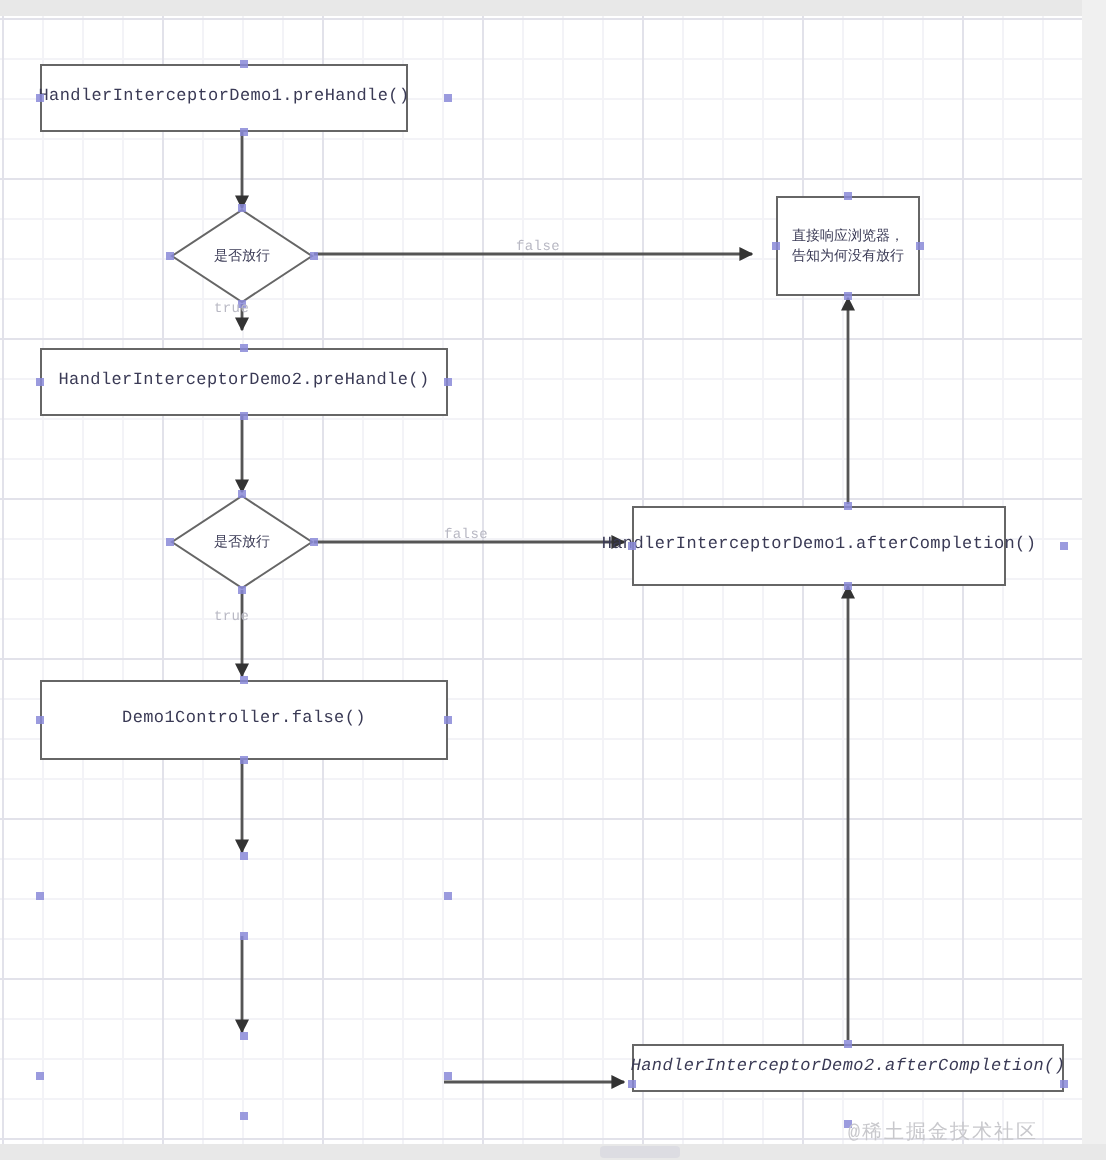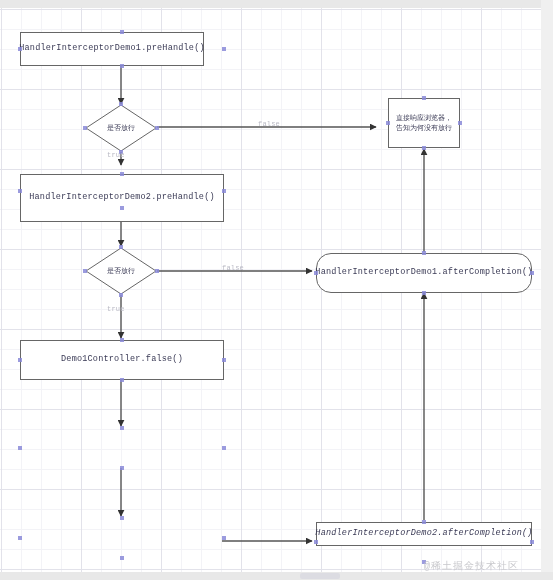--- a/index.html
+++ b/index.html
@@ -214,21 +214,21 @@
       <div class="dlabel">是否放行</div>
     </div>
     <div class="handle" style="left:119px; top:94px;"></div>
     <div class="handle" style="left:119px; top:142px;"></div>
     <div class="handle" style="left:83px; top:118px;"></div>
     <div class="handle" style="left:155px; top:118px;"></div>
 
     <div class="edge-label" style="left:258px; top:112px;">false</div>
     <div class="edge-label" style="left:107px; top:143px;">true</div>
 
-    <div class="node" style="left:20px; top:166px; width:204px; height:48px;">
+    <div class="node" style="left:20px; top:166px; width:204px; height:34px;">
       <span>HandlerInterceptorDemo2.preHandle()</span>
     </div>
     <div class="handle" style="left:120px; top:164px;"></div>
     <div class="handle" style="left:120px; top:198px;"></div>
     <div class="handle" style="left:18px; top:181px;"></div>
     <div class="handle" style="left:222px; top:181px;"></div>
 
     <div class="decision" style="left:85px; top:239px;">
       <svg class="dshape" viewBox="0 0 72 48" xmlns="http://www.w3.org/2000/svg">
         <polygon points="36,1 71,24 36,47 1,24" fill="#ffffff" stroke="#666666" stroke-width="1"></polygon>
@@ -262,21 +262,21 @@
     <div class="handle" style="left:222px; top:528px;"></div>
 
     <div class="node cn" style="left:388px; top:90px; width:72px; height:50px; padding:14px 5px;">
       <span>直接响应浏览器，告知为何没有放行</span>
     </div>
     <div class="handle" style="left:422px; top:88px;"></div>
     <div class="handle" style="left:422px; top:138px;"></div>
     <div class="handle" style="left:386px; top:113px;"></div>
     <div class="handle" style="left:458px; top:113px;"></div>
 
-    <div class="node" style="left:316px; top:245px; width:216px; height:40px;border-radius:15px;">
+    <div class="node" style="left:316px; top:245px; width:187px; height:40px;">
       <span>HandlerInterceptorDemo1.afterCompletion()</span>
     </div>
     <div class="handle" style="left:422px; top:243px;"></div>
     <div class="handle" style="left:422px; top:283px;"></div>
     <div class="handle" style="left:314px; top:263px;"></div>
     <div class="handle" style="left:530px; top:263px;"></div>
 
     <div class="node" style="left:316px; top:514px; width:216px; height:24px;font-style:italic;">
       <span>HandlerInterceptorDemo2.afterCompletion()</span>
     </div>

